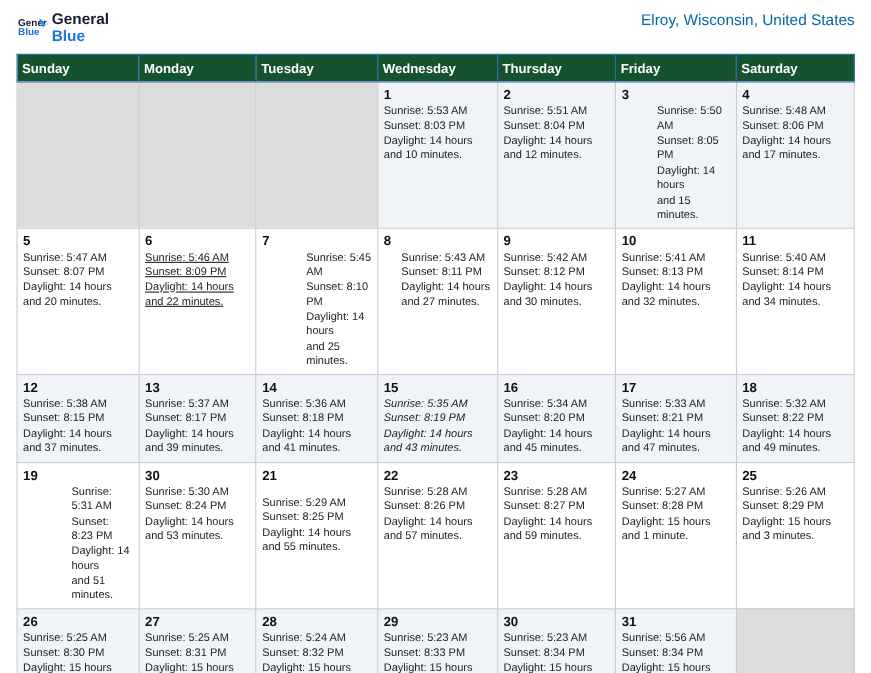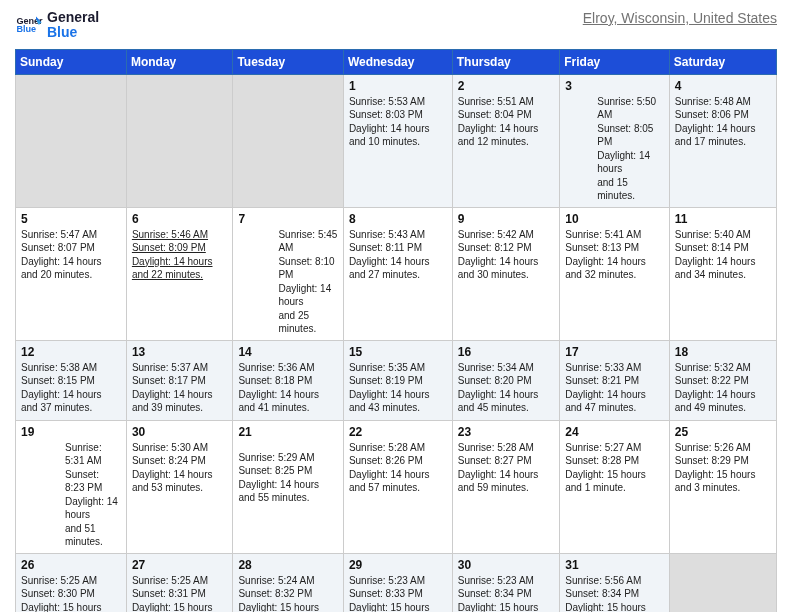--- a/index.html
+++ b/index.html
@@ -35,30 +35,29 @@
       text-align: right;
     }
     .main-title {
       font-size: 32px;
       font-weight: bold;
       color: #1a1a2e;
       line-height: 1.1;
     }
     .subtitle {
       font-size: 14px;
-      color: #737373;
-      text-decoration: underline;
+      color: #0369a1;
     }
     .calendar {
       width: 100%;
       border-collapse: collapse;
       font-size: 10.5px;
     }
     .calendar thead th {
-      background: #1d4ed8;
+      background: #14532d;
       color: #fff;
       padding: 5px 4px;
       text-align: left;
       font-size: 12px;
       font-weight: bold;
       border: 1px solid #2b6cb0;
     }
     .calendar tbody tr {
       background: #fff;
     }
@@ -175,21 +174,21 @@
           </td>
           <td>
             <div class="day-num">7</div>
             <div class="day-info" style="white-space: pre-line; margin-left: 40px;">Sunrise: 5:45 AM
 Sunset: 8:10 PM
 Daylight: 14 hours
 and 25 minutes.</div>
           </td>
           <td>
             <div class="day-num">8</div>
-            <div class="day-info" style="white-space: pre-line;">Sunrise: 5:43 AM
+            <div class="day-info" style="white-space: pre-line; margin-left: 16px;">Sunrise: 5:43 AM
 Sunset: 8:11 PM
 Daylight: 14 hours
 and 27 minutes.</div>
           </td>
           <td>
             <div class="day-num">9</div>
             <div class="day-info" style="white-space: pre-line;">Sunrise: 5:42 AM
 Sunset: 8:12 PM
 Daylight: 14 hours
 and 30 minutes.</div>
@@ -226,21 +225,21 @@
           </td>
           <td>
             <div class="day-num">14</div>
             <div class="day-info" style="white-space: pre-line;">Sunrise: 5:36 AM
 Sunset: 8:18 PM
 Daylight: 14 hours
 and 41 minutes.</div>
           </td>
           <td>
             <div class="day-num">15</div>
-            <div class="day-info" style="white-space: pre-line;">Sunrise: 5:35 AM
+            <div class="day-info" style="white-space: pre-line; font-style: italic;">Sunrise: 5:35 AM
 Sunset: 8:19 PM
 Daylight: 14 hours
 and 43 minutes.</div>
           </td>
           <td>
             <div class="day-num">16</div>
             <div class="day-info" style="white-space: pre-line;">Sunrise: 5:34 AM
 Sunset: 8:20 PM
 Daylight: 14 hours
 and 45 minutes.</div>

